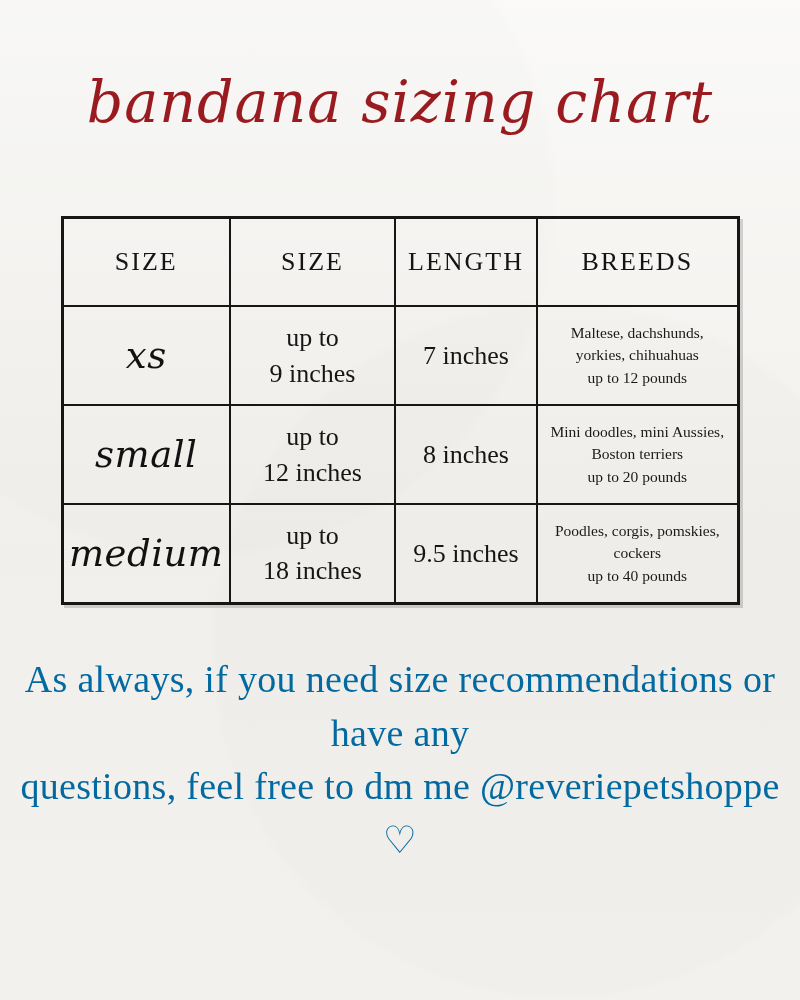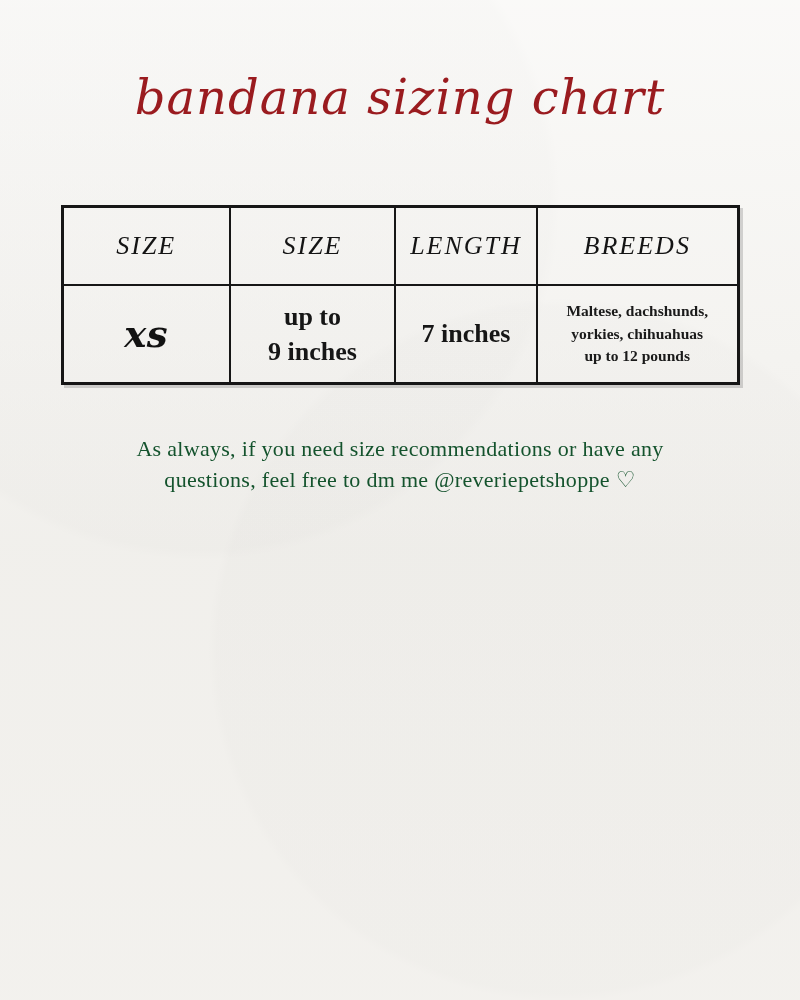--- a/index.html
+++ b/index.html
@@ -25,21 +25,21 @@
     height: 1000px;
     position: relative;
   }
 
   .title {
     margin-top: 70px;
     text-align: center;
     font-family: "DejaVu Serif", "Liberation Serif", serif;
     font-style: italic;
     font-weight: 500;
-    font-size: 48px;
+    font-size: 57px;
     line-height: 1.15;
     color: #9a1b1f;
     letter-spacing: 1px;
   }
 
   table.sizing-table {
     margin: 80px auto 0 auto;
     width: 676px;
     border-collapse: collapse;
     table-layout: fixed;
@@ -53,22 +53,22 @@
   col.c-length { width: 142px; }
   col.c-breeds { width: 201px; }
 
   th, td {
     border: 2.5px solid #161616;
     text-align: center;
     vertical-align: middle;
     background: transparent;
   }
 
-  thead tr { height: 78px; font-style: italic; }
-  tbody tr { height: 99px; font-weight: bold; }
+  thead tr { height: 89px; }
+  tbody tr { height: 99px; }
 
   th {
     font-family: "Liberation Serif", serif;
     font-weight: 400;
     font-size: 26px;
     letter-spacing: 2px;
     color: #141414;
   }
 
   td.size-cell {
@@ -91,23 +91,23 @@
     line-height: 1.45;
     white-space: pre-line;
     color: #1a1a1a;
     padding: 0 1px;
   }
 
   .footer {
     margin-top: 48px;
     text-align: center;
     font-family: "Liberation Serif", serif;
-    font-size: 22px;
+    font-size: 38px;
     line-height: 1.42;
-    color: #14532d;
+    color: #0369a1;
     white-space: pre-line;
     letter-spacing: 0.3px;
   }
 </style>
 </head>
 <body>
 
 <div class="poster">
 
   <h1 class="title">bandana sizing chart</h1>
@@ -130,19 +130,37 @@
     <tbody>
       <tr>
         <td class="size-cell">xs</td>
         <td class="neck-cell">up to
 9 inches</td>
         <td class="length-cell">7 inches</td>
         <td class="breeds-cell">Maltese, dachshunds,
 yorkies, chihuahuas
 up to 12 pounds</td>
       </tr>
+      <tr>
+        <td class="size-cell">small</td>
+        <td class="neck-cell">up to
+12 inches</td>
+        <td class="length-cell">8 inches</td>
+        <td class="breeds-cell">Mini doodles, mini Aussies,
+Boston terriers
+up to 20 pounds</td>
+      </tr>
+      <tr>
+        <td class="size-cell">medium</td>
+        <td class="neck-cell">up to
+18 inches</td>
+        <td class="length-cell">9.5 inches</td>
+        <td class="breeds-cell">Poodles, corgis, pomskies,
+cockers
+up to 40 pounds</td>
+      </tr>
     </tbody>
   </table>
 
   <p class="footer">As always, if you need size recommendations or have any
 questions, feel free to dm me @reveriepetshoppe ♡</p>
 
 </div>
 
 </body></html>

